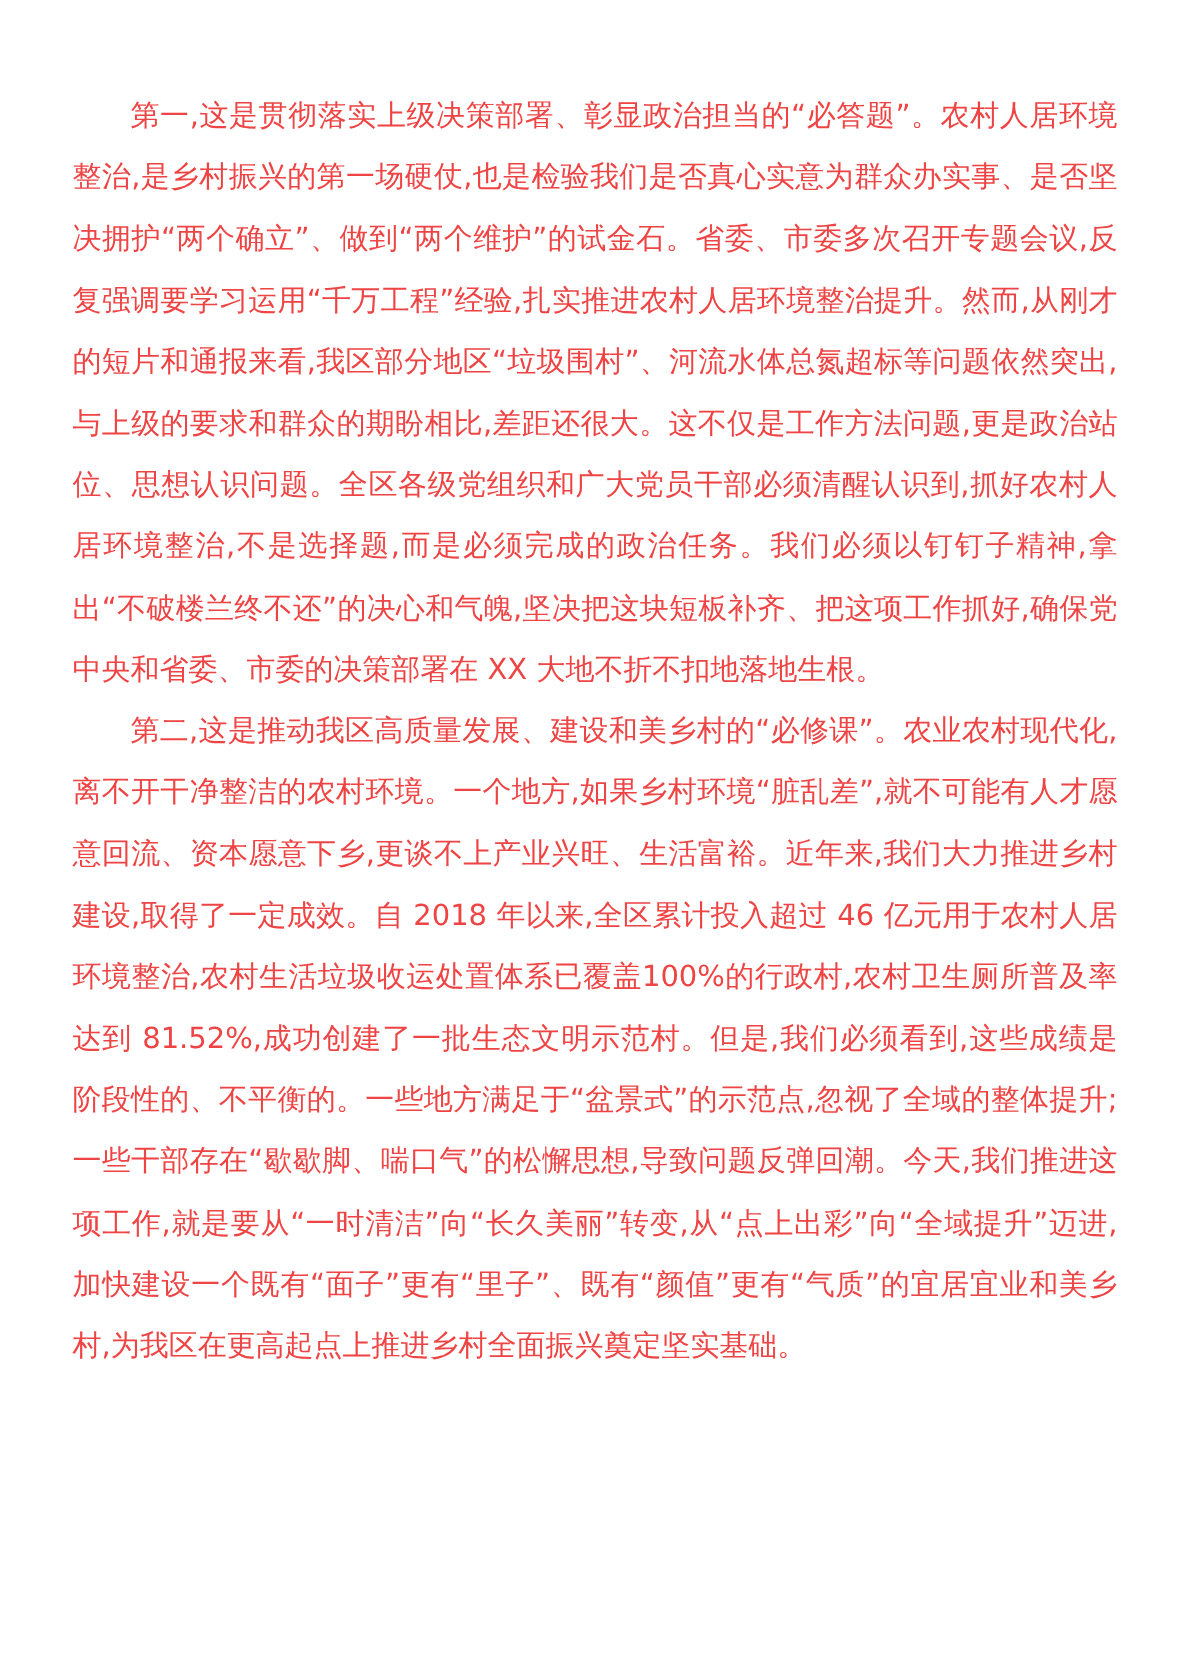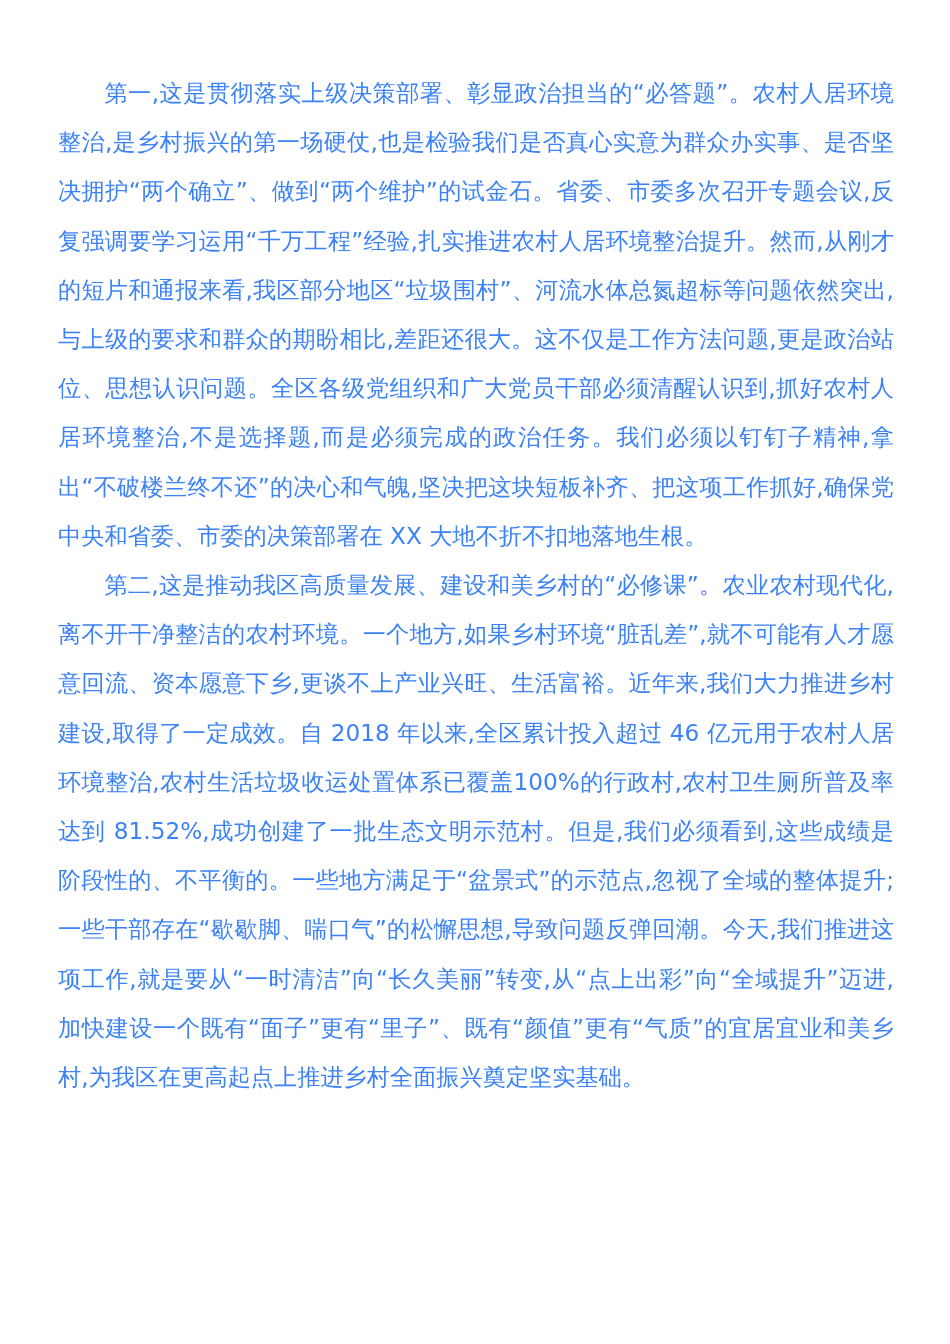--- a/index.html
+++ b/index.html
@@ -11,21 +11,21 @@
     width: 950px;
     height: 1344px;
     position: relative;
     overflow: hidden;
   }
   .page {
     position: absolute;
     left: 58px;
     top: 68px;
     width: 836px;
-    color: #3b82f6;
+    color: #ef4444;
     font-family: "DejaVu Sans", "Liberation Sans", sans-serif;
     font-size: 23.2px;
     line-height: 49.2px;
     letter-spacing: 0px;
   }
   .para {
     margin: 0;
     text-indent: 2em;
     text-align: justify;
     text-align-last: left;

